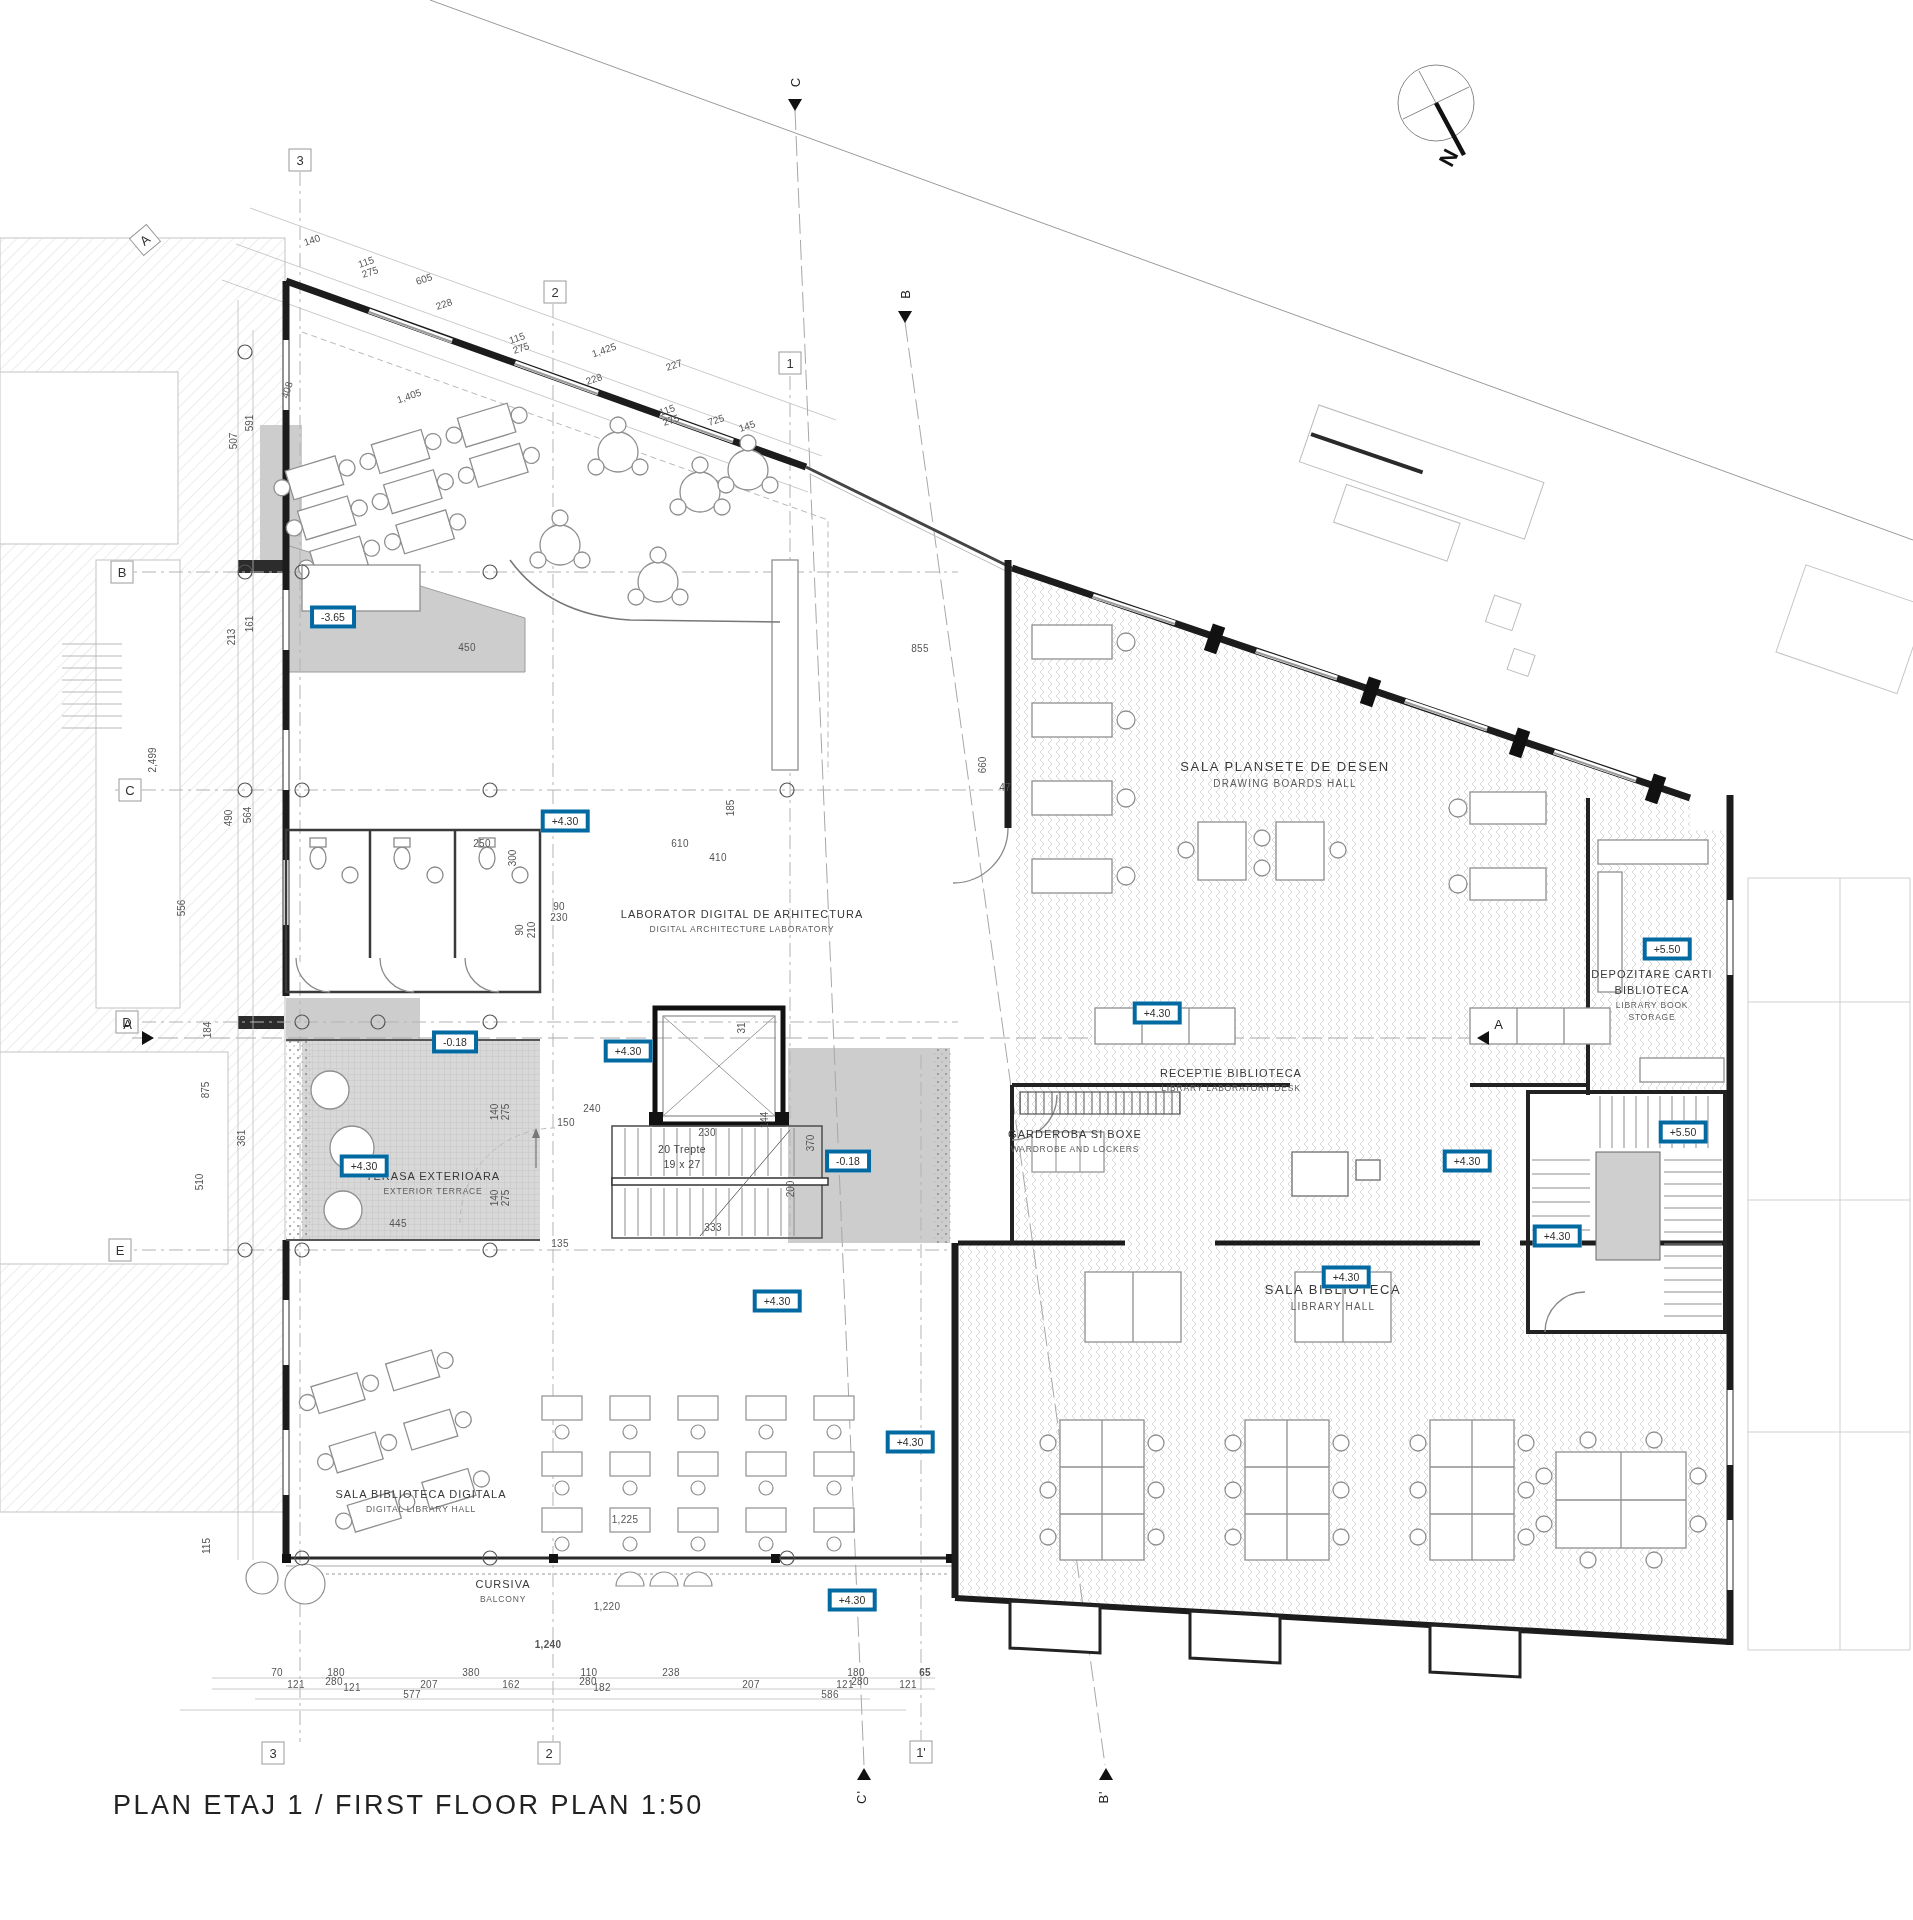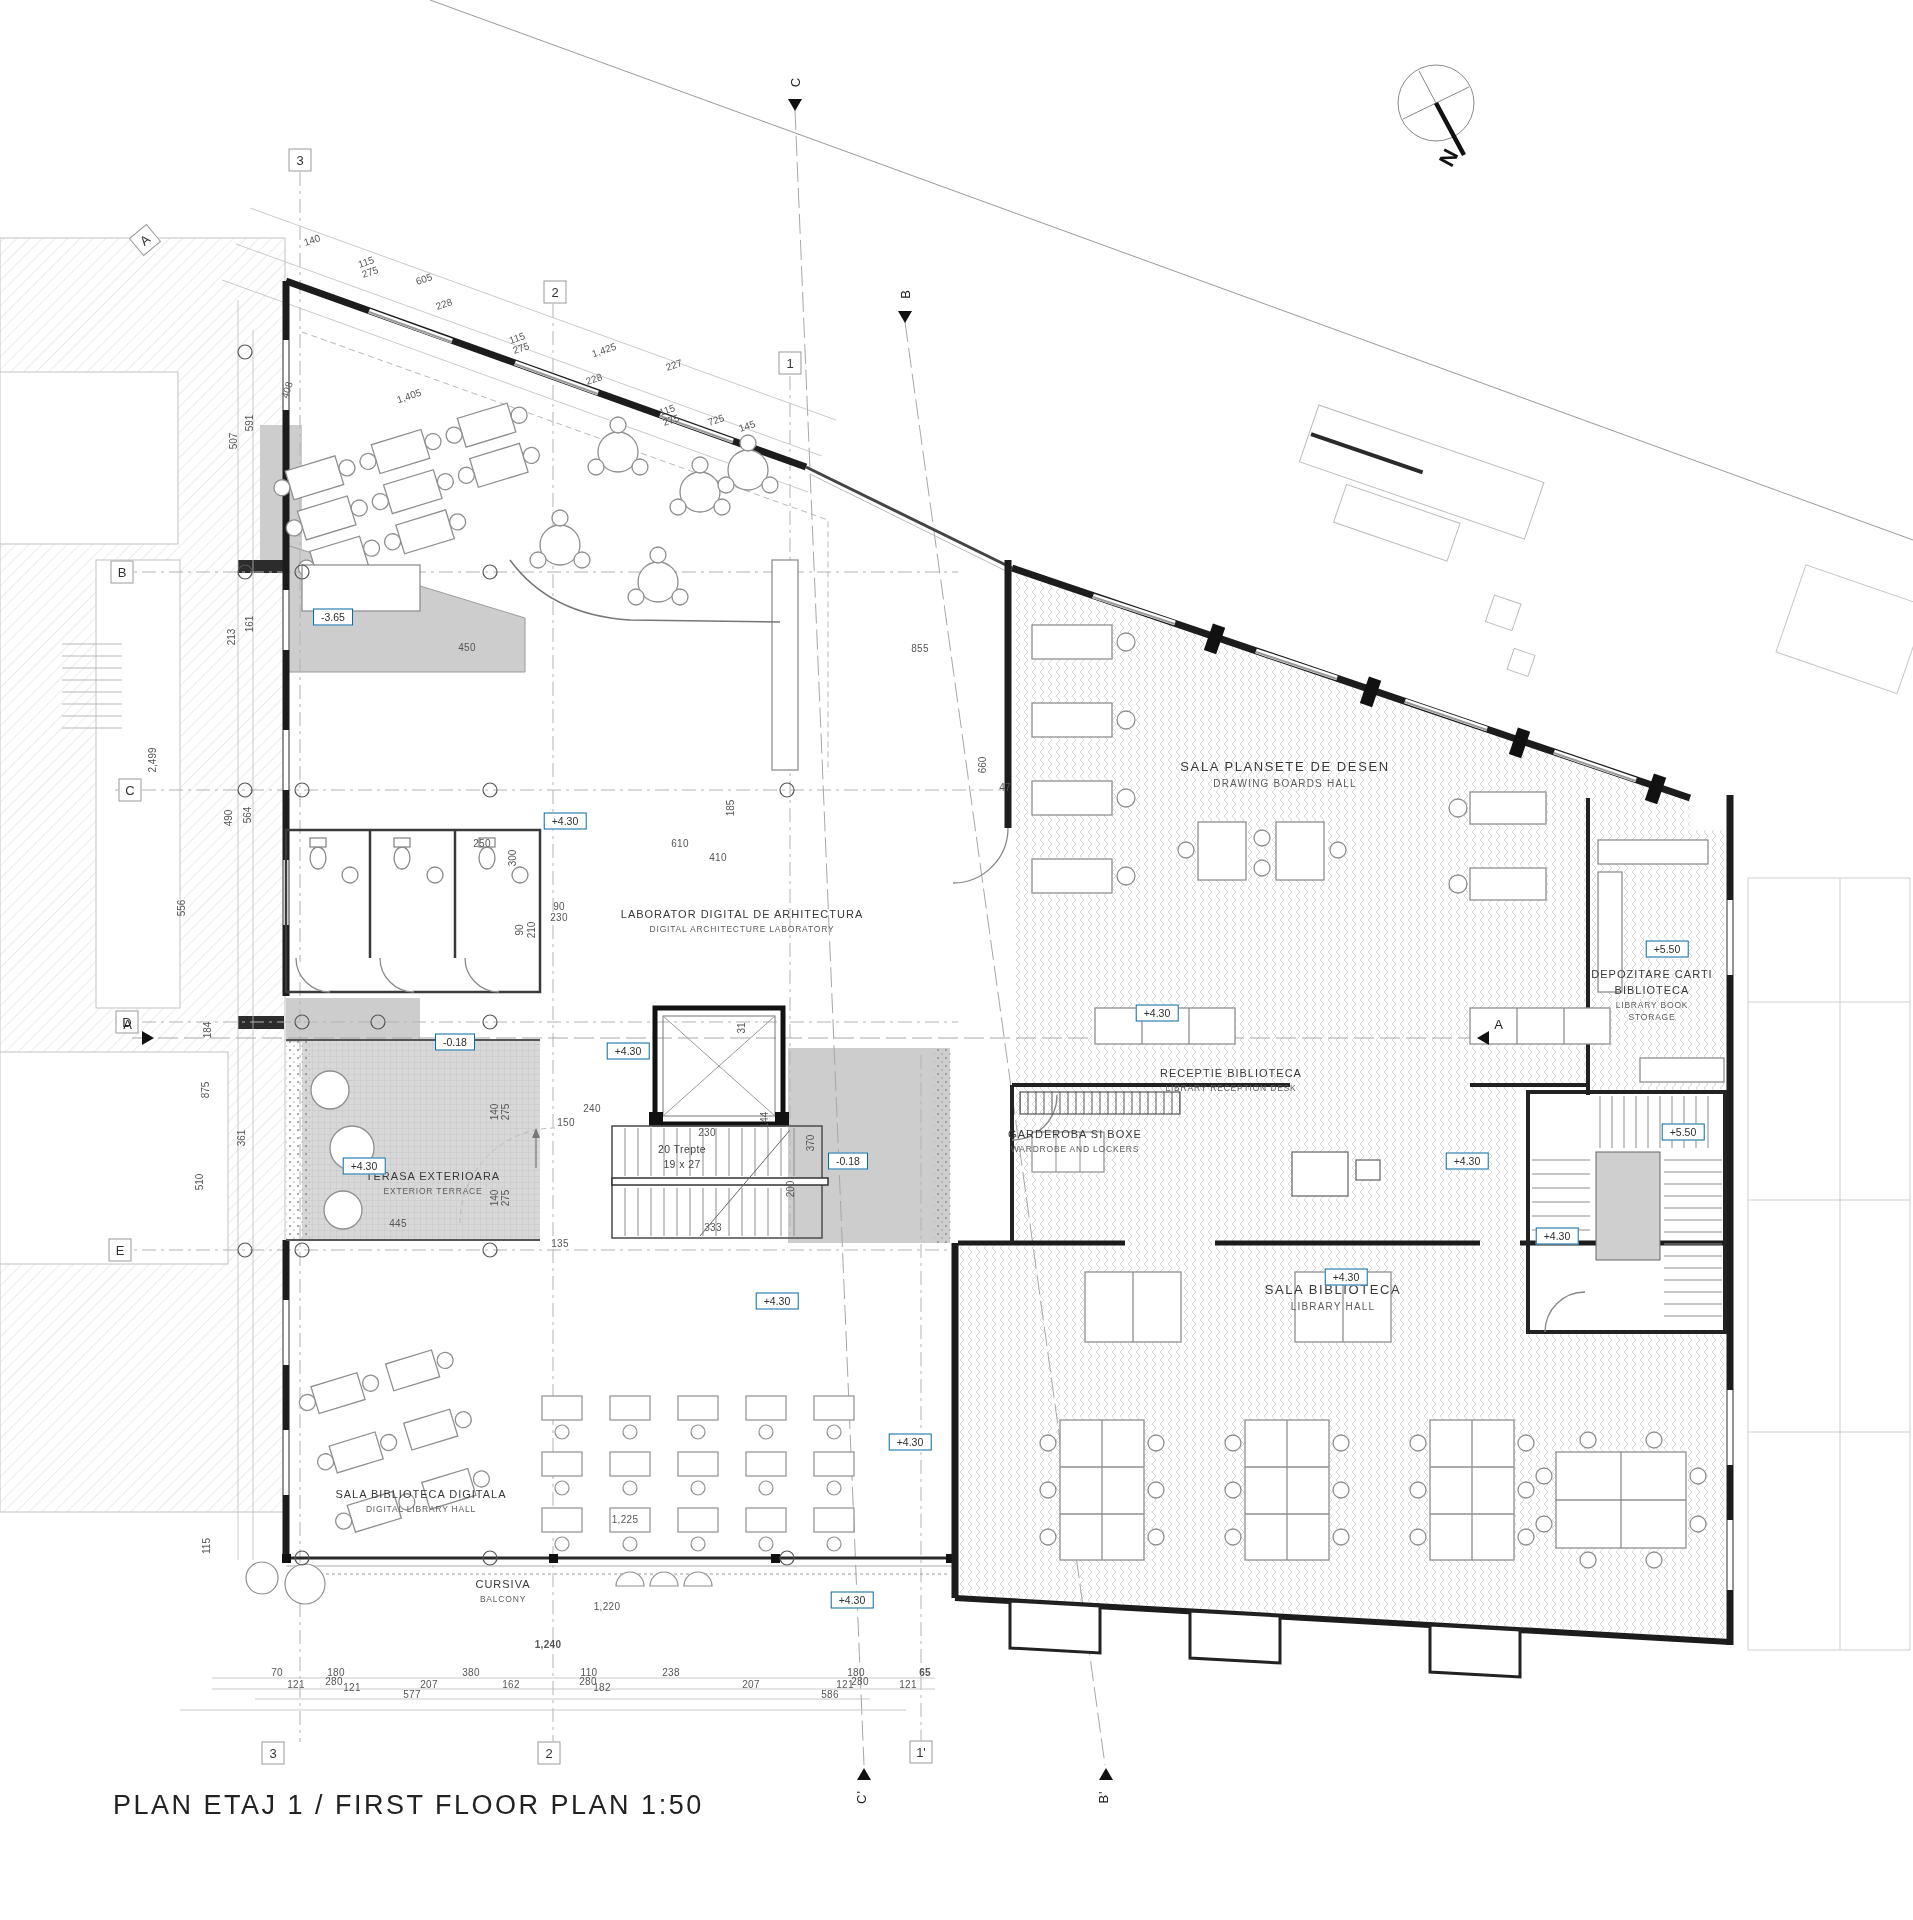--- a/index.html
+++ b/index.html
@@ -4,21 +4,21 @@
 <style>
   html,body{margin:0;padding:0;background:#ffffff;}
   #stage{position:relative;width:1913px;height:1920px;background:#fff;overflow:hidden;
          font-family:"Liberation Sans",sans-serif;color:#3a3a3a;}
   #plan-svg{position:absolute;left:0;top:0;}
   #annot-layer{position:absolute;left:0;top:0;width:100%;height:100%;pointer-events:none;}
   .ann{position:absolute;white-space:nowrap;color:#4a4a4a;}
   .dim{font-size:10px;letter-spacing:.3px;color:#565656;}
   .dimv{font-size:10px;color:#565656;}
   .dims{font-size:10px;color:#565656;}
-  .elev{font-size:10.5px;color:#2e2e2e;border:1px solid #0369a1;background:#fff;padding:0 7px;line-height:15px;}
+  .elev{font-size:10.5px;color:#2e2e2e;border:4px solid #0369a1;background:#fff;padding:0 7px;line-height:15px;}
   .bubble{font-size:13px;color:#333;border:1px solid #9a9a9a;background:#fff;width:21px;height:21px;
           line-height:21px;text-align:center;}
   .sec{font-size:13px;color:#222;letter-spacing:1px;}
   .tri{width:0;height:0;border-left:7px solid transparent;border-right:7px solid transparent;
        border-top:12px solid #111;}
   .room{position:absolute;transform:translate(-50%,-50%);text-align:center;line-height:1.45;}
   .room .ro{display:block;font-size:13px;letter-spacing:1.6px;color:#383838;}
   .room .en{display:block;font-size:10px;letter-spacing:1.2px;color:#5c5c5c;}
   .room.small .ro{font-size:11px;letter-spacing:1px;}
   .room.small .en{font-size:8.5px;letter-spacing:.8px;}
@@ -600,21 +600,21 @@
   <span class="ro">BIBLIOTECA</span>
   <span class="en">LIBRARY BOOK</span>
   <span class="en">STORAGE</span>
 </div>
 <div class="room small" style="left:1075px;top:1141px">
   <span class="ro">GARDEROBA SI BOXE</span>
   <span class="en">WARDROBE AND LOCKERS</span>
 </div>
 <div class="room small" style="left:1231px;top:1080px">
   <span class="ro">RECEPTIE BIBLIOTECA</span>
-  <span class="en">LIBRARY RECEPTION DESK</span>
+  <span class="en">LIBRARY LABORATORY DESK</span>
 </div>
 <div class="room" style="left:1333px;top:1298px">
   <span class="ro">SALA BIBLIOTECA</span>
   <span class="en">LIBRARY HALL</span>
 </div>
 <div class="room small" style="left:742px;top:921px">
   <span class="ro">LABORATOR DIGITAL DE ARHITECTURA</span>
   <span class="en">DIGITAL ARCHITECTURE LABORATORY</span>
 </div>
 <div class="room small" style="left:433px;top:1183px">

